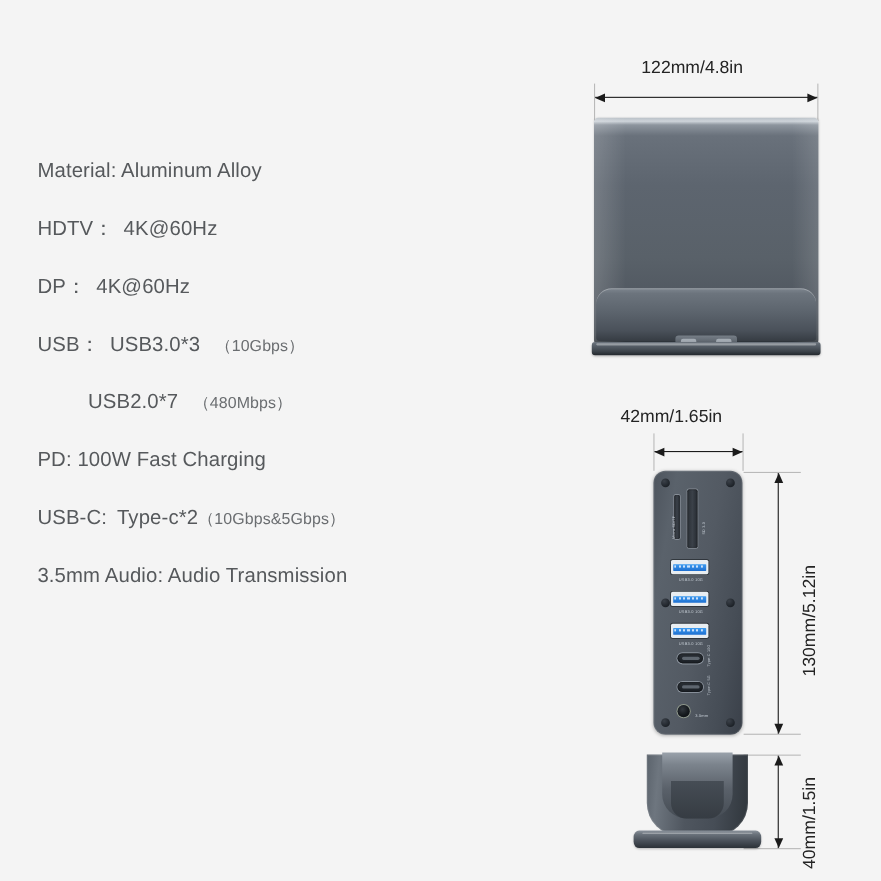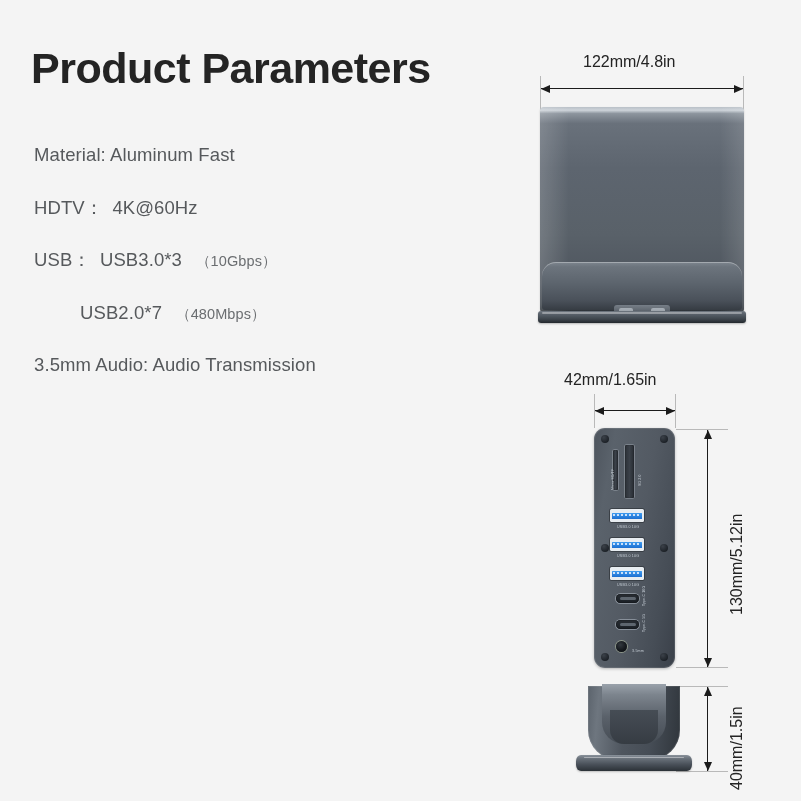--- a/index.html
+++ b/index.html
@@ -355,34 +355,42 @@
     height: 34px;
     border-radius: 0 0 14px 14px;
     background: linear-gradient(180deg, #464d55, #363c43);
   }
 </style>
 </head>
 <body>
 
 <div id="page">
 
-  <div class="title">Product Parameters</div>
 
   <div class="spec-list">
     <div class="spec-line">
-      <span>Material: Aluminum Fast</span>
+      <span>Material: Aluminum Alloy</span>
     </div>
     <div class="spec-line">
       <span>HDTV：</span><span class="gap-left">4K@60Hz</span>
+    </div>
+    <div class="spec-line">
+      <span>DP：</span><span class="gap-left">4K@60Hz</span>
     </div>
     <div class="spec-line tight">
       <span>USB：</span><span class="gap-left">USB3.0*3</span><span class="small-note gap-left-wide">（10Gbps）</span>
     </div>
     <div class="spec-line indent">
       <span>USB2.0*7</span><span class="small-note gap-left-wide">（480Mbps）</span>
+    </div>
+    <div class="spec-line">
+      <span>PD: 100W Fast Charging</span>
+    </div>
+    <div class="spec-line">
+      <span>USB-C:</span><span class="gap-left">Type-c*2</span><span class="small-note">（10Gbps&amp;5Gbps）</span>
     </div>
     <div class="spec-line">
       <span>3.5mm Audio: Audio Transmission</span>
     </div>
   </div>
 
   <div class="diagram-col">
 
     <div class="dim-label" style="left:63px; top:53px;">122mm/4.8in</div>
     <div class="ext-line ext-v" style="left:20px; top:76px; height:34px;"></div>

